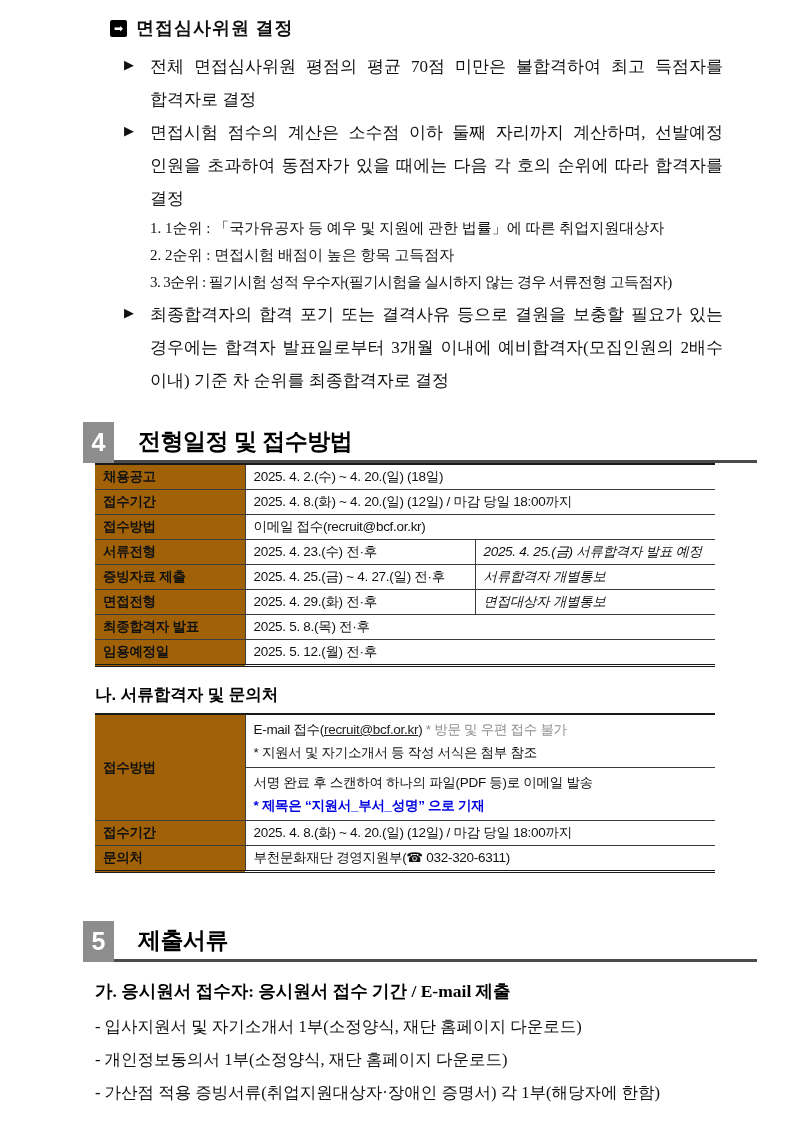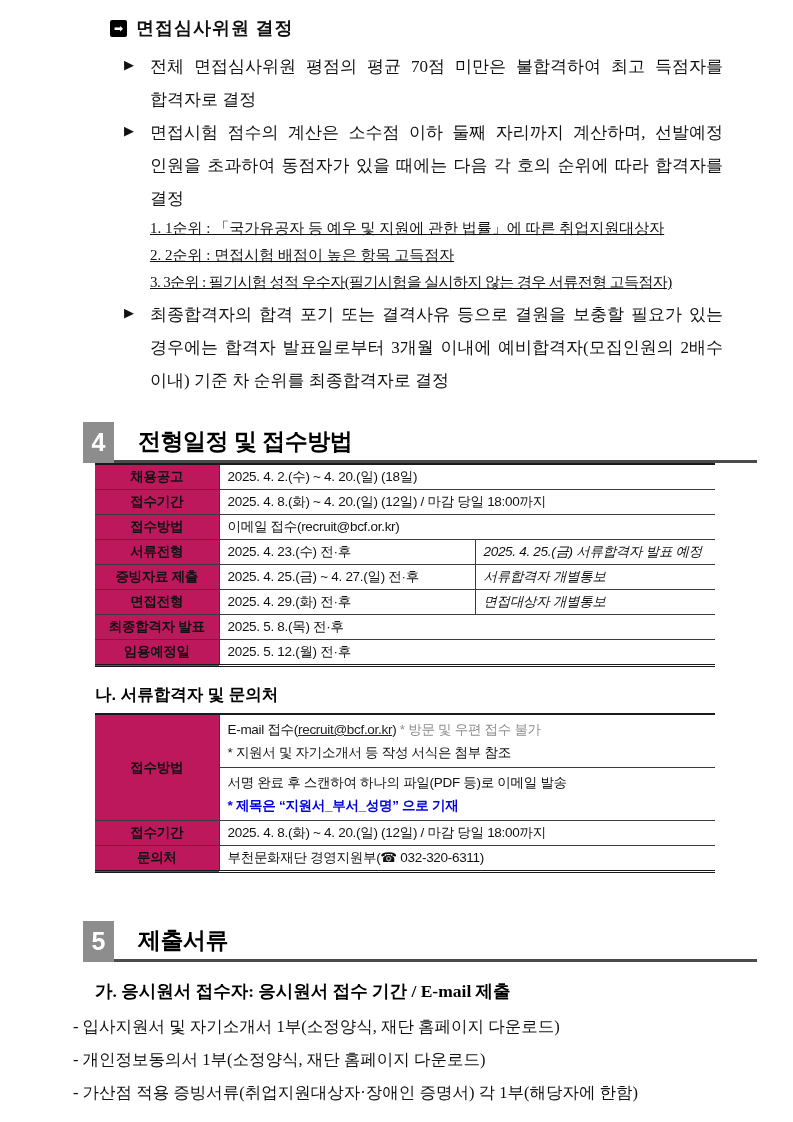--- a/index.html
+++ b/index.html
@@ -21,21 +21,21 @@
     width:17px; height:17px; background:#000; color:#fff;
     font-size:11px; border-radius:2px;
     font-family:"DejaVu Sans",sans-serif; flex:0 0 auto;
   }
   .sq-title-text { font-size:18px; font-weight:700; letter-spacing:1px; }
 
   .bullet { display:flex; margin-left:14px; }
   .bullet-marker { width:26px; flex:0 0 auto; font-size:13px; padding-top:7px; font-family:"DejaVu Sans",sans-serif; }
   .bullet-text { flex:1; font-size:17px; line-height:33px; text-align:justify; word-break:keep-all; }
 
-  .rank-list { margin-left:40px;text-decoration:underline; }
+  .rank-list { margin-left:40px; }
   .rank-item { font-size:15px; line-height:27px; word-break:keep-all; }
   .rank-item.condensed { letter-spacing:-0.6px; }
 
   
   .sec-header { display:flex; margin:25px 36px 0 83px; }
   .sec-num {
     width:31px; height:41px; flex:0 0 auto;
     background:#8d8d8d; color:#ffffff;
     display:flex; align-items:center; justify-content:center;
     font-family:"Liberation Sans","DejaVu Sans",sans-serif;
@@ -68,33 +68,33 @@
     border-bottom:3px double #1a1a1a;
   }
   table.sched td {
     border-top:1px solid #3c3c3c;
     padding:3px 8px;
     height:23px;
     vertical-align:middle;
   }
   table.sched tr:first-child td { border-top:none; }
   td.lbl {
-    background:#be185d; font-weight:700; text-align:center;
-    width:124px; border-right:1px solid #3c3c3c;
+    background:#a16207; font-weight:700; text-align:left;
+    width:150px; border-right:1px solid #3c3c3c;
     padding:3px 2px;
   }
   td.val { }
   td.note { border-left:1px solid #3c3c3c; font-style:italic; width:240px; }
   td.multi { line-height:23px; padding:4px 8px; }
   .gray { color:#8e8e8e; }
   .blue-bold { color:#0000e0; font-weight:700; }
   .email-link { color:#222; text-decoration:underline; }
 
   
-  .dash-item { margin-left:73px; font-size:16.5px; line-height:33px; word-break:keep-all; }
+  .dash-item { margin-left:95px; font-size:16.5px; line-height:33px; word-break:keep-all; }
 </style>
 </head>
 <body>
 
 <div class="page">
 
   <section class="top-block">
     <div class="sq-title">
       <span class="sq-icon">➡</span>
       <span class="sq-title-text">면접심사위원 결정</span>

